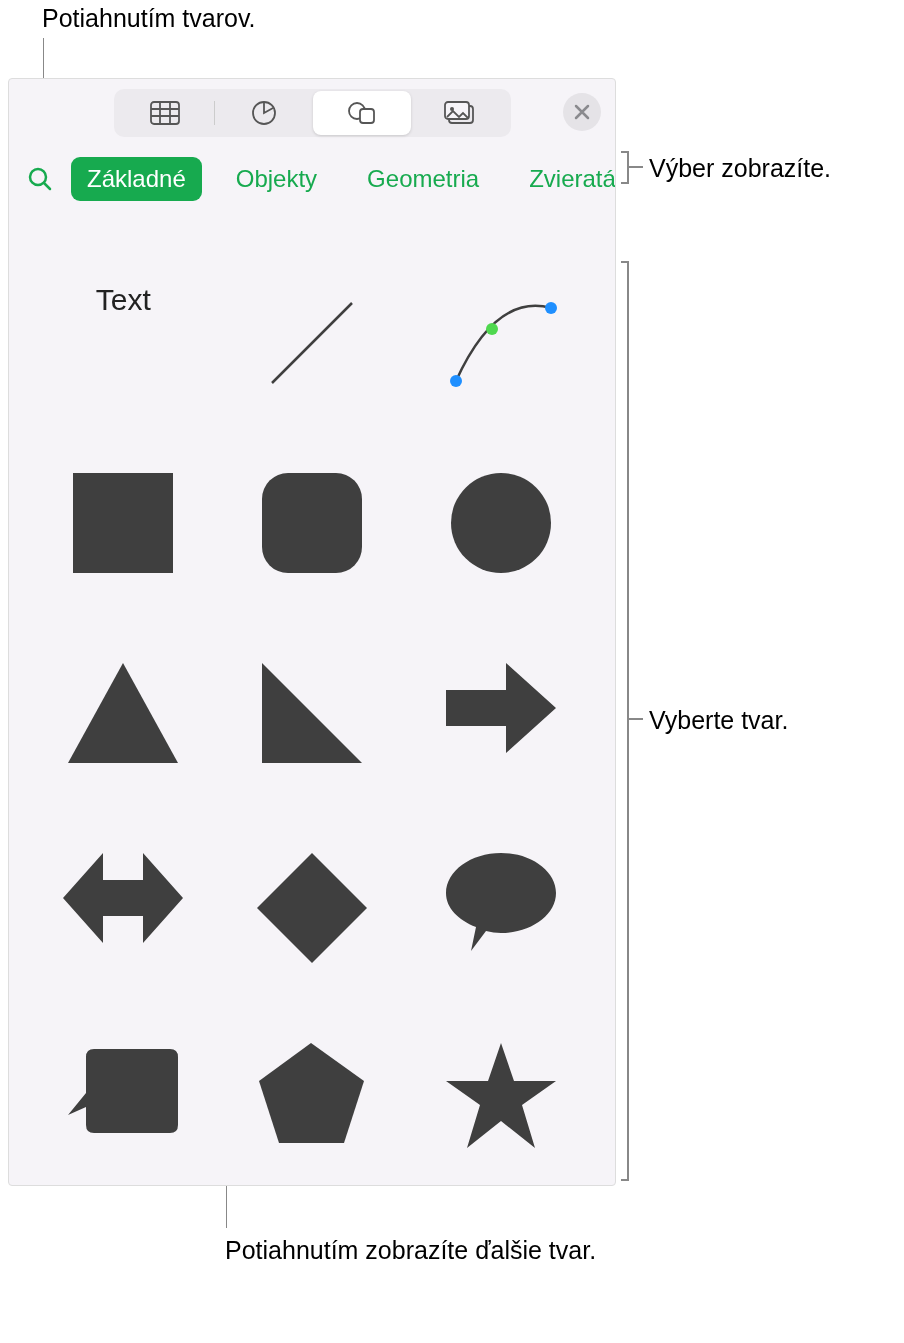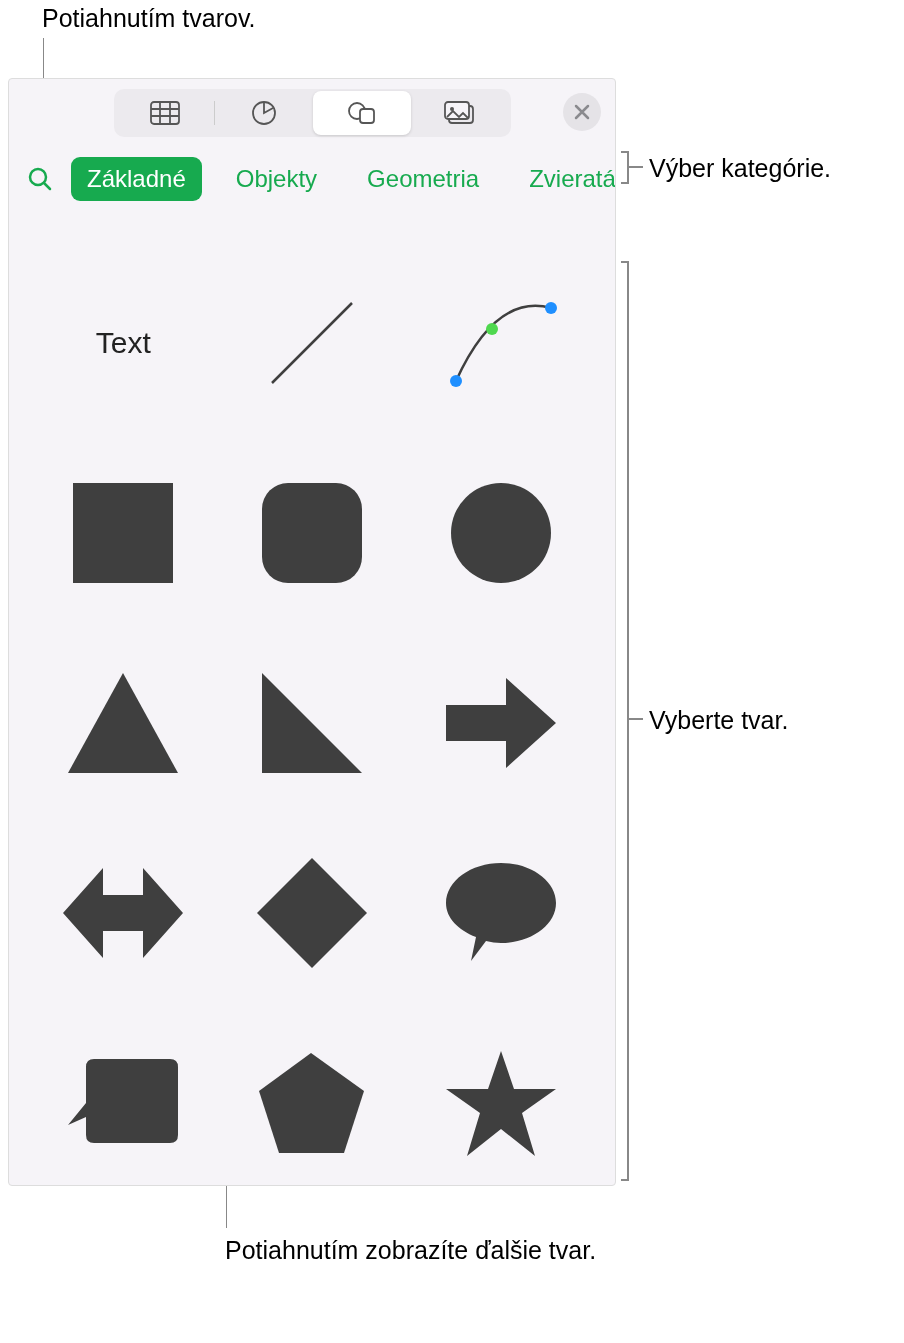--- a/index.html
+++ b/index.html
@@ -103,21 +103,20 @@
       font-weight: 500;
     }
     .shapes-grid {
       display: grid;
       grid-template-columns: repeat(3, 1fr);
       gap: 70px 40px;
       padding: 70px 40px 40px 40px;
     }
     .shape-cell {
       display: flex;
-      align-items: center;
       justify-content: center;
       height: 120px;
       cursor: pointer;
     }
     .text-shape {
       font-size: 30px;
       color: #222;
       font-weight: 400;
     }
     svg { display: block; }
@@ -133,21 +132,21 @@
       height: 2px;
       background: #888;
     }
   </style>
 </head>
 <body>
 
 <div class="callout" style="left:42px; top:2px;">Potiahnutím tvarov.</div>
 <div class="callout-line" style="left:43px; top:38px; width:1px; height:124px;"></div>
 
-<div class="callout" style="left:649px; top:152px;">Výber kategórie.</div>
+<div class="callout" style="left:649px; top:152px;">Výber zobrazíte.</div>
 <div class="bracket" style="left:621px; top:151px; height:33px;"></div>
 <div class="bracket-stem" style="left:629px; top:166px; width:14px;"></div>
 
 <div class="callout" style="left:649px; top:704px;">Vyberte tvar.</div>
 <div class="bracket" style="left:621px; top:261px; height:920px;"></div>
 <div class="bracket-stem" style="left:629px; top:718px; width:14px;"></div>
 
 <div class="callout" style="left:225px; top:1234px;">Potiahnutím zobrazíte ďalšie tvar.</div>
 <div class="callout-line" style="left:226px; top:1180px; width:1px; height:48px;"></div>
 

